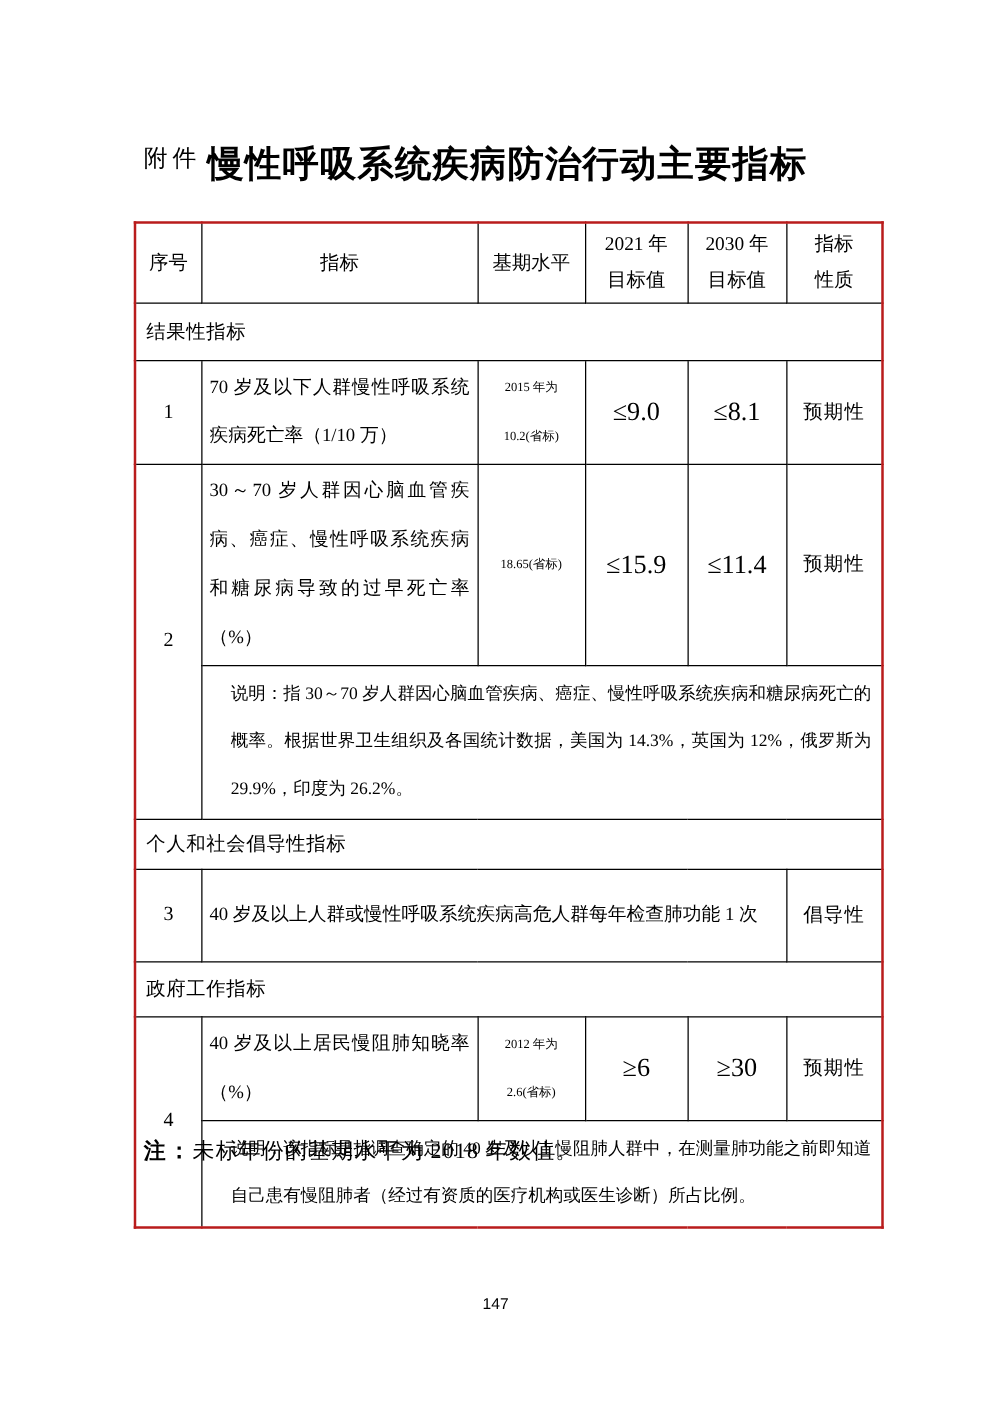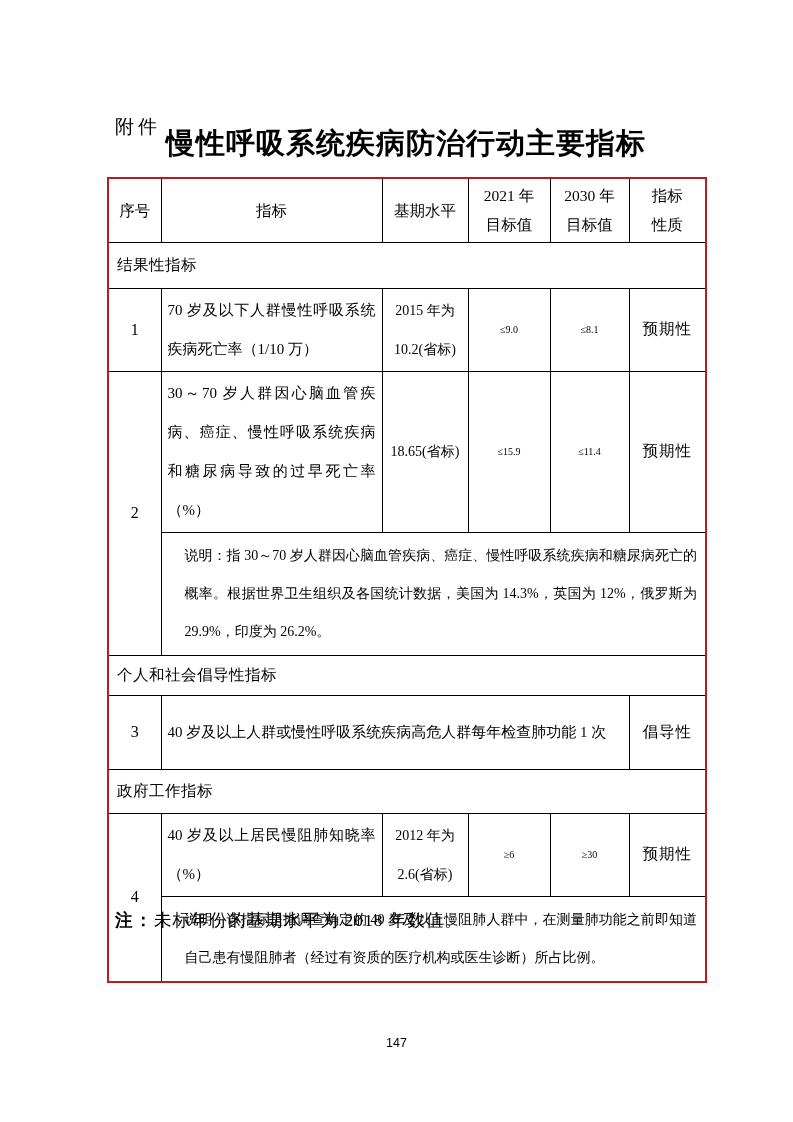--- a/index.html
+++ b/index.html
@@ -13,21 +13,21 @@
   }
   .attachment {
     position: absolute;
     left: 115px; top: 94px;
     font-size: 19px;
     letter-spacing: 4px;
     margin-top: 20px;
   }
   .doc-title {
     position: absolute;
-    left: 107px; top: 124px;
+    left: 107px; top: 112px;
     width: 598px;
     text-align: center;
     font-family: "Liberation Sans", sans-serif;
     font-weight: bold;
     font-size: 29px;
     letter-spacing: 1px;
     white-space: nowrap;
   }
   table.indicators {
     position: absolute;
@@ -73,27 +73,27 @@
   }
   .cell-indicator {
     font-weight: bold;
     font-size: 15px;
     line-height: 39px;
     text-align: justify;
     padding: 2px 6px;
   }
   .cell-baseline {
     text-align: center;
-    font-size: 14px;
+    font-size: 10px;
     line-height: 39px;
     padding: 0 2px;
   }
   .cell-target {
     text-align: center;
-    font-size: 10px;
+    font-size: 21px;
   }
   .cell-nature {
     text-align: center;
     font-size: 15.5px;
     letter-spacing: 1px;
   }
   .cell-section {
     font-size: 15.5px;
     padding-left: 8px;
     letter-spacing: 0.5px;

